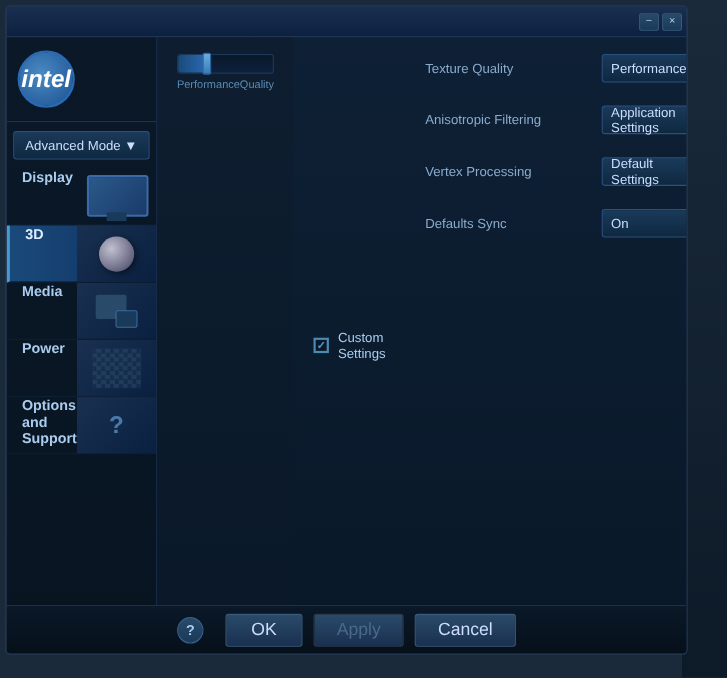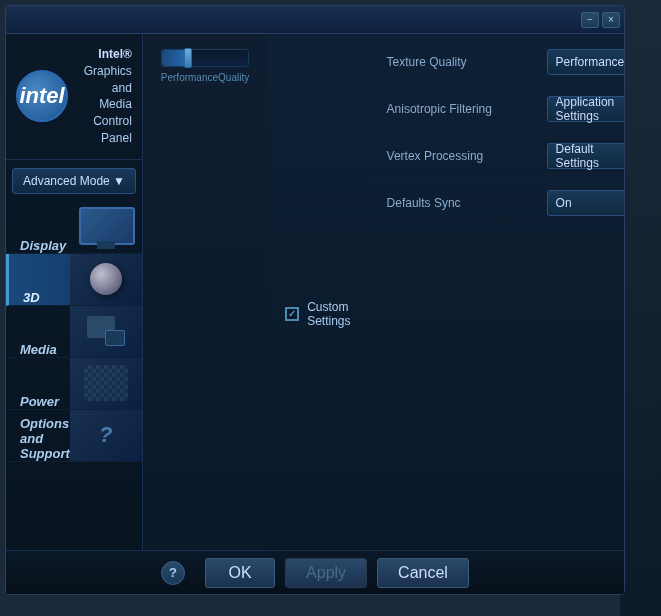--- a/index.html
+++ b/index.html
@@ -116,27 +116,26 @@
       font-size: 12px;
     }
     .mode-arrow {
       color: #6699bb;
       font-size: 10px;
     }
 
     
     .nav-item {
       display: flex;
-      align-items: flex-end;
+      align-items: flex-start;
       height: 52px;
       border-bottom: 1px solid #0d2035;
       cursor: pointer;
       position: relative;
       overflow: hidden;
-      font-style: italic;
     }
     .nav-item.active {
       background: linear-gradient(90deg, #1a4a7a 0%, #0d3060 100%);
       border-left: 3px solid #4a9ad4;
     }
     .nav-label {
       color: #aaccee;
       font-size: 13px;
       font-weight: bold;
       padding-left: 14px;
@@ -476,25 +475,20 @@
     <div class="title-bar-btn">−</div>
     <div class="title-bar-btn">×</div>
   </div>
 
   <div class="content-area">
 
     <div class="sidebar">
 
       <div class="logo-area">
         <div class="intel-logo">intel</div>
-        <div class="logo-text">
-          <div class="brand">Intel®</div>
-          <div>Graphics and Media</div>
-          <div>Control Panel</div>
-        </div>
       </div>
 
       <div class="mode-selector">
         <span>Advanced Mode</span>
         <span class="mode-arrow">▼</span>
       </div>
 
       <div class="nav-item">
         <span class="nav-label">Display</span>
         <div class="nav-thumb">

